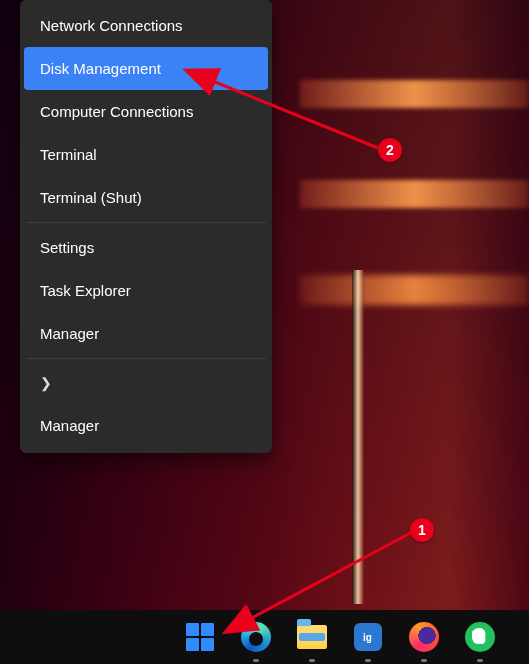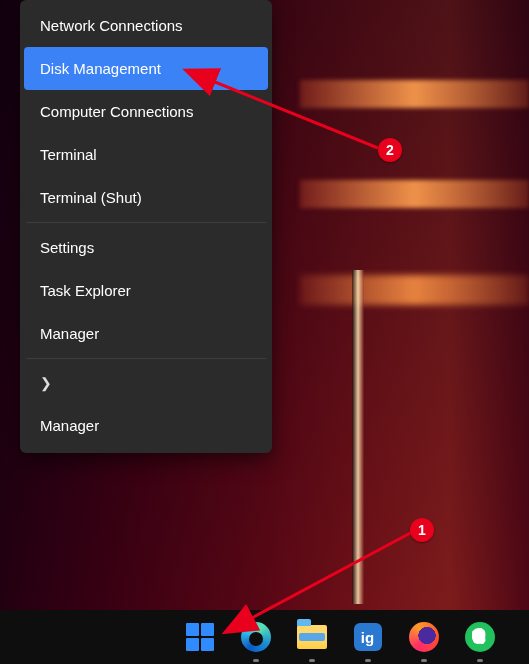--- a/index.html
+++ b/index.html
@@ -126,21 +126,21 @@
     content:"";position:absolute;top:-6px;left:0;width:14px;height:7px;
     background:#61b7ef;border-radius:2px 2px 0 0;
   }
   .explorer::after{
     content:"";position:absolute;top:8px;left:2px;right:2px;height:8px;
     background:#5aa6e6;border-radius:2px;
   }
   
   .ig {
     width:28px;height:28px;border-radius:6px;background:#2a78d0;
-    color:#fff;font-weight:700;font-size:15px;display:flex;align-items:center;justify-content:center;
+    color:#fff;font-weight:700;font-size:10px;display:flex;align-items:center;justify-content:center;
   }
   
   .ff {
     width:30px;height:30px;border-radius:50%;
     background: radial-gradient(circle at 60% 45%, #4a2a9e 0 35%, transparent 36%),
                 conic-gradient(from -30deg,#ff9a2a,#ff4e2a,#ff2a6a,#ff9a2a);
   }
   
   .en {
     width:30px;height:30px;border-radius:50%;background:#22c15e;

